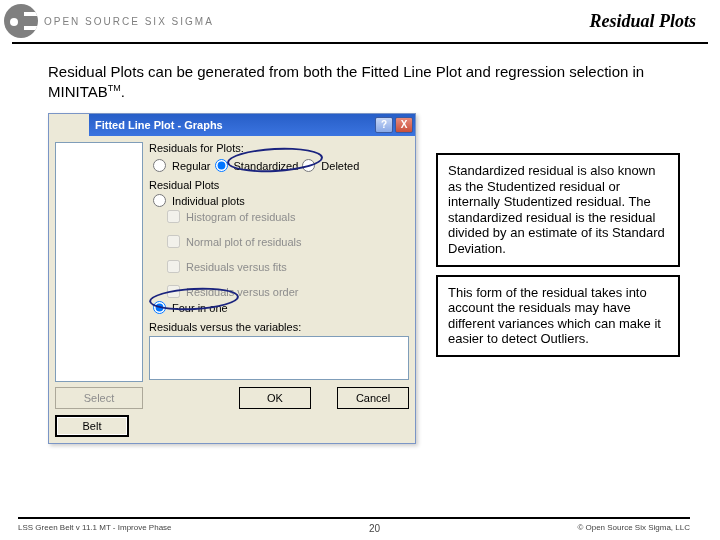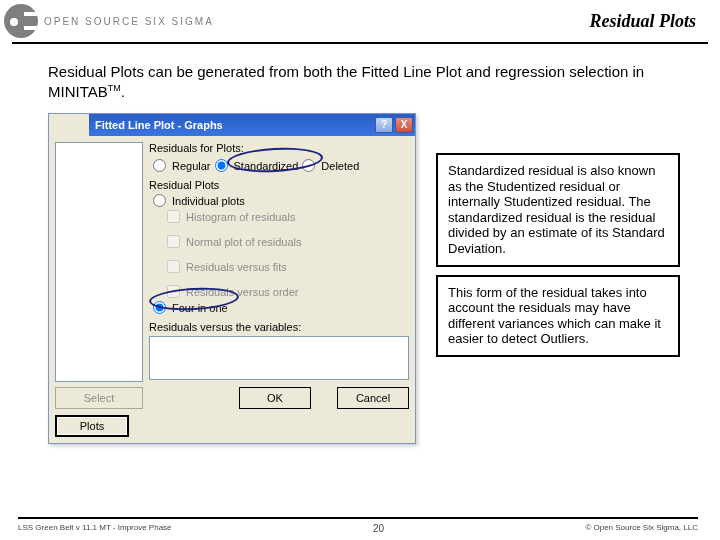--- a/index.html
+++ b/index.html
@@ -40,21 +40,21 @@
   .help-row { padding: 0 6px 6px 6px; }
   .helpbtn { width:74px; height:22px; background:#ece9d8; border:2px solid #000; font-size:11px; font-family:Tahoma,sans-serif; border-style:solid; box-shadow: inset 0 0 0 1px #fff; }
 
   .circ { position:absolute; border:2px solid #1a237e; border-radius:50%; transform:rotate(-3deg); }
   .circ1 { width:96px; height:24px; }
   .circ2 { width:90px; height:22px; }
 
   .side-boxes { display:flex; flex-direction:column; gap:8px; margin-top:40px; width:252px; }
   .info-box { border:2px solid #000; background:#fff; padding:8px 10px; font-size:13px; line-height:1.2; }
 
-  .footer { position:absolute; bottom:6px; left:0; right:4px; padding:0 18px; }
+  .footer { position:absolute; bottom:6px; left:0; right:12px; padding:0 18px; }
   .footer-rule { height:2px; background:#000; margin-bottom:4px; }
   .footer-row { display:flex; justify-content:space-between; font-size:8px; color:#444; }
   .page-num { font-size:10px; }
 
   input[type=radio], input[type=checkbox] { margin-right:4px; }
   label { display:flex; align-items:center; gap:2px; position:relative; }
 </style>
 </head>
 <body>
 
@@ -136,21 +136,21 @@
           </label>
         <div class="grp-label" style="margin-top:4px;">Residuals versus the variables:</div>
         <div class="vars-box"></div>
         <div class="ok-row">
           <button class="dbtn">OK</button>
           <button class="dbtn">Cancel</button>
         </div>
       </div>
     </div>
     <div class="help-row">
-      <button class="helpbtn">Plots</button>
+      <button class="helpbtn">Belt</button>
     </div>
     <div class="circ circ1" style="left:178px; top:34px;"></div>
     <div class="circ circ2" style="left:100px; top:174px;"></div>
   </div>
 
   <div class="side-boxes">
     <div class="info-box">Standardized residual is also known as the Studentized residual or internally Studentized residual. The standardized residual is the residual divided by an estimate of its Standard Deviation.</div>
     <div class="info-box">This form of the residual takes into account the residuals may have different variances which can make it easier to detect Outliers.</div>
   </div>
 

